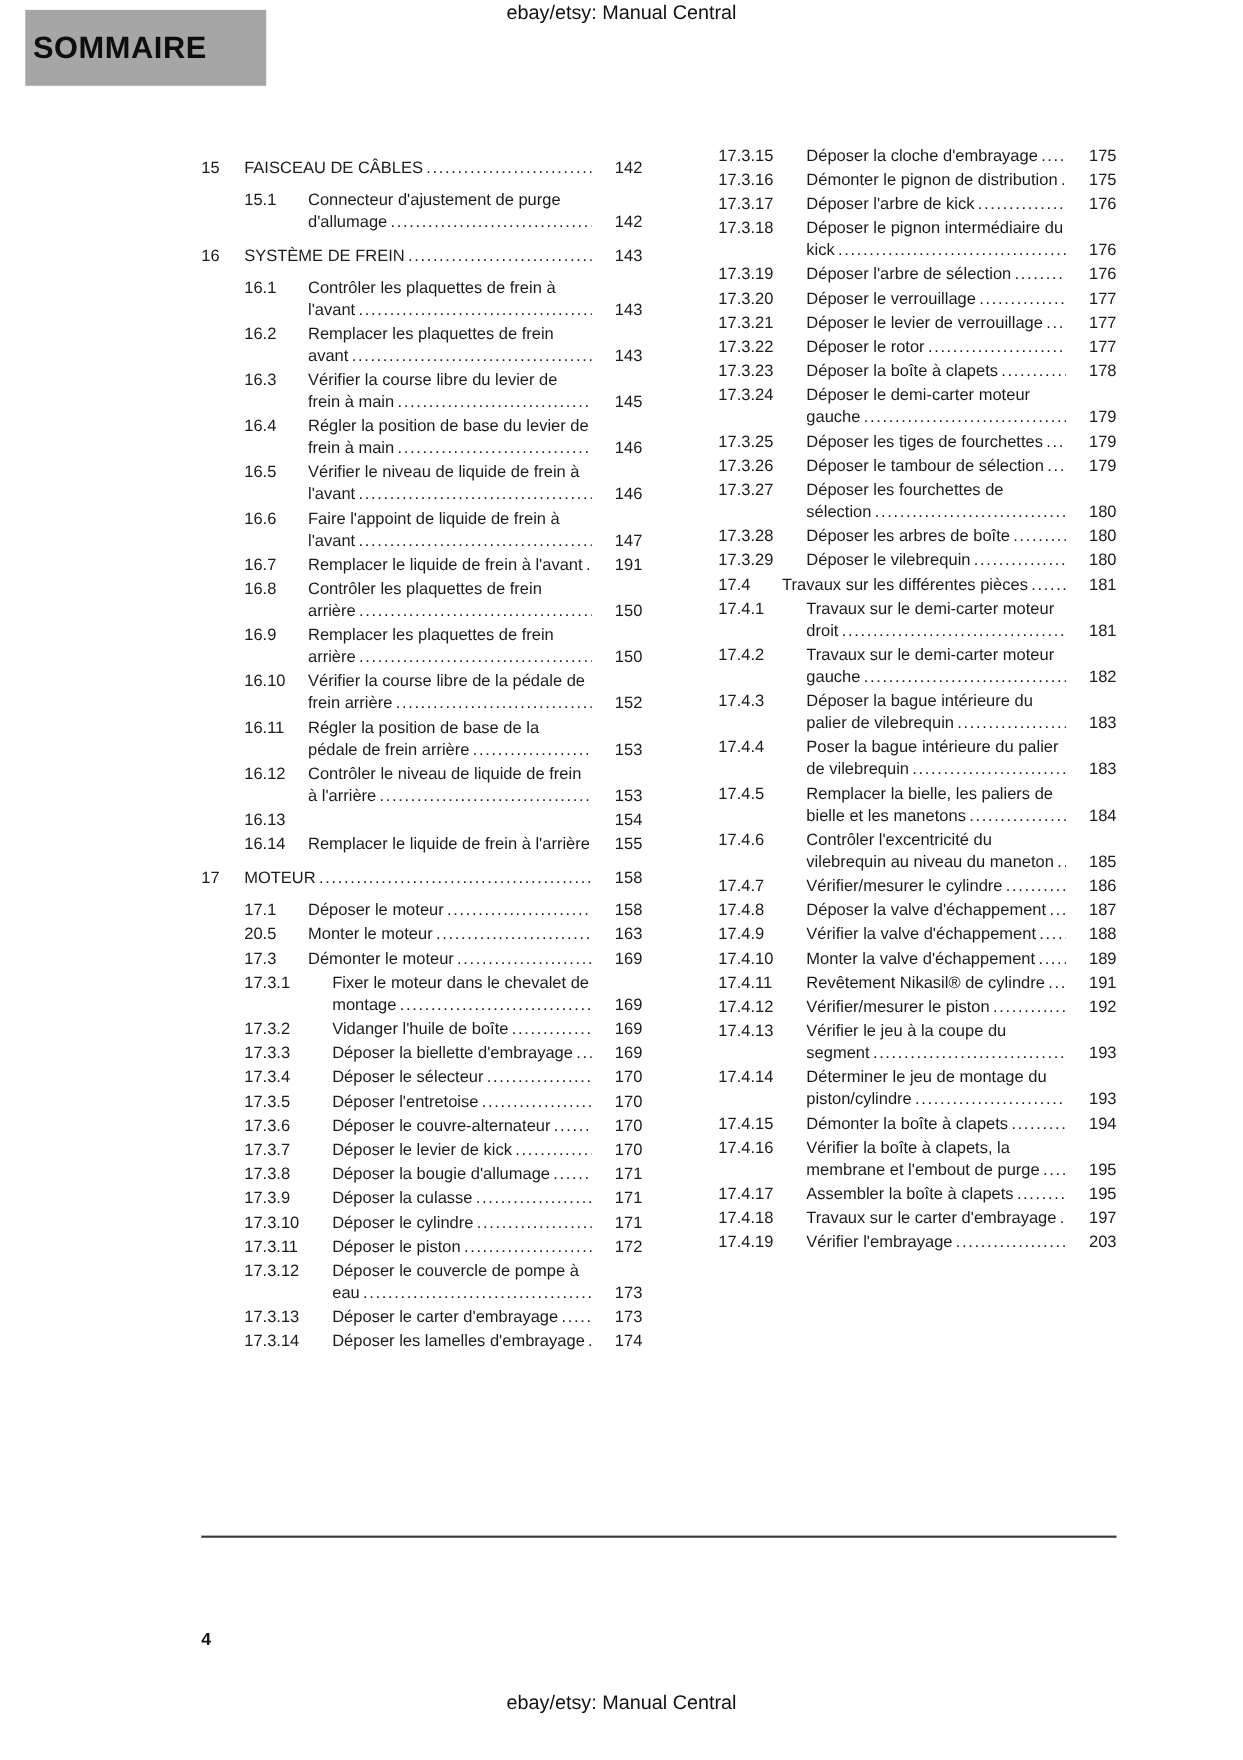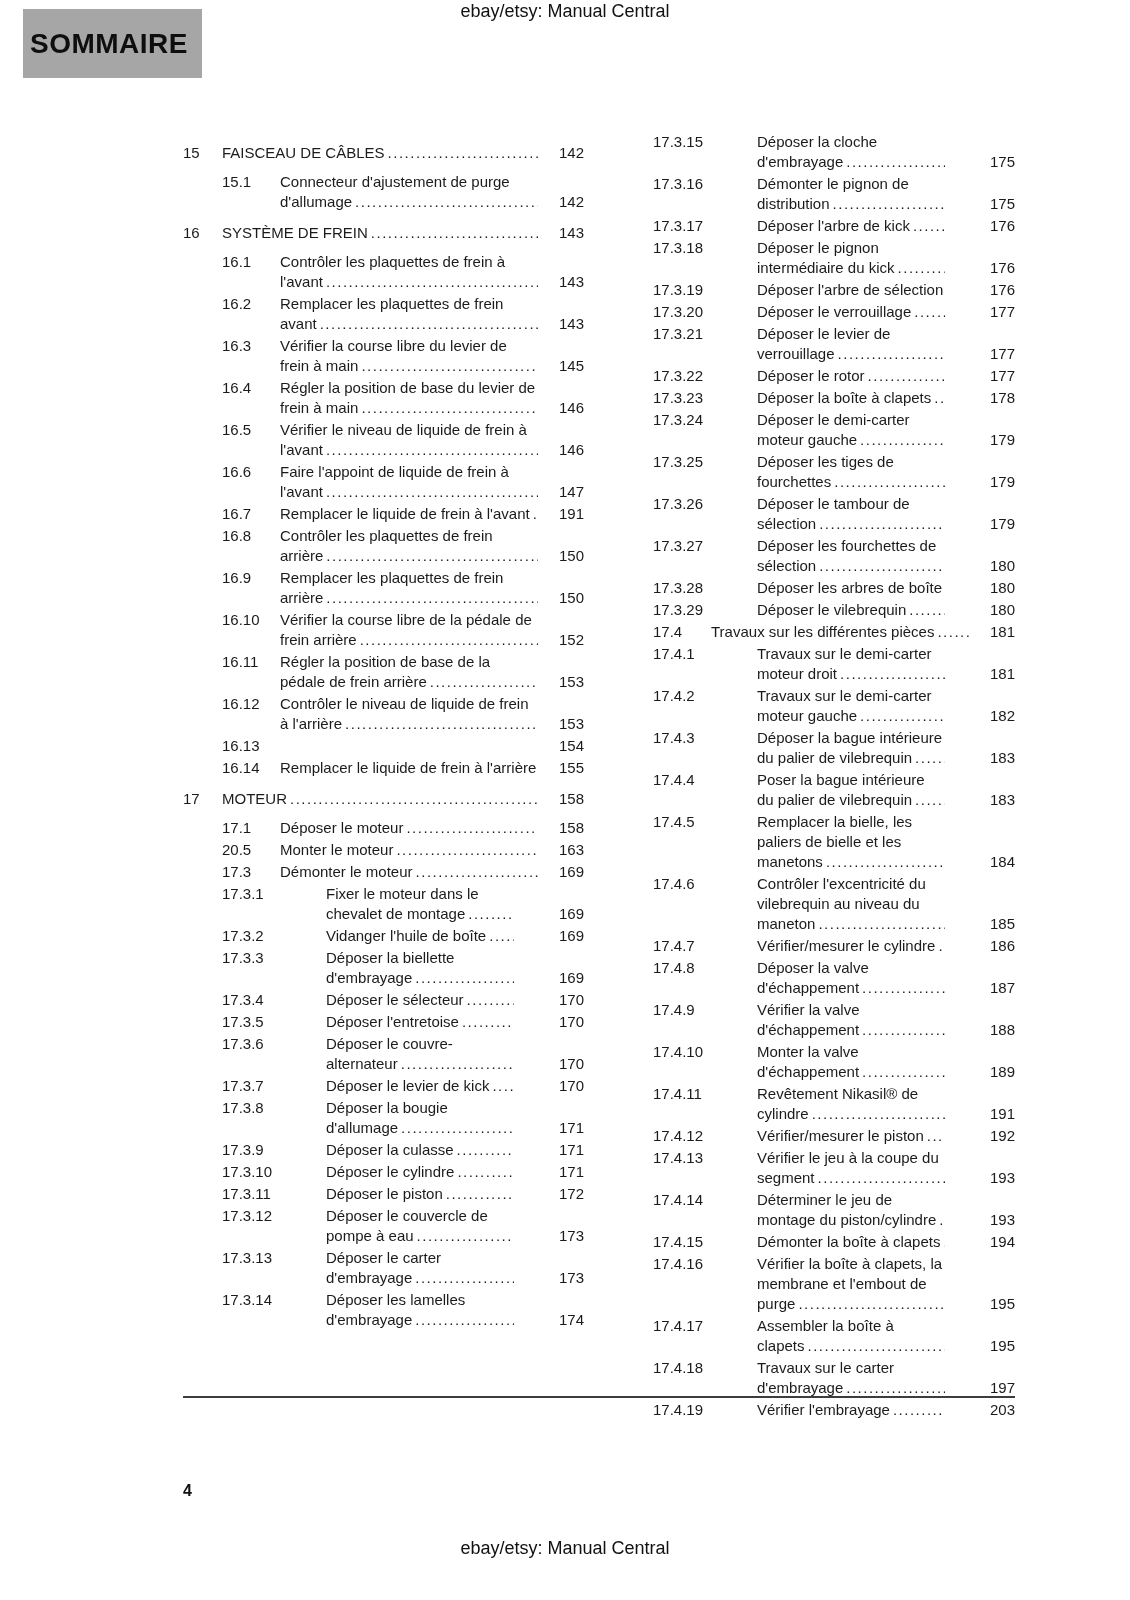--- a/index.html
+++ b/index.html
@@ -8,42 +8,42 @@
     width: 1130px; height: 1600px; position: relative;
     font-family: "Liberation Sans", "DejaVu Sans", sans-serif;
     color: #1b1b1b;
     overflow: hidden;
   }
   .top-watermark {
     position: absolute; top: 1px; left: 0; width: 100%;
     text-align: center; font-size: 18px; color: #111;
   }
   .sommaire-box {
-    position: absolute; top: 9px; left: 23px; width: 179px; height: 69px;
+    position: absolute; top: 9px; left: 23px; width: 219px; height: 69px;
     background: #a6a6a6; display: flex; align-items: center;
   }
   .sommaire-box .label {
     font-size: 28px; font-weight: bold; color: #0e0e0e;
     padding-left: 7px; letter-spacing: 0.5px;
   }
   .toc {
     position: absolute; top: 132px; left: 183px; width: 832px;
     display: flex; gap: 30px;
   }
   .col { width: 401px; }
   .entry {
     display: flex; align-items: flex-start;
     font-size: 15px; line-height: 20px; margin-bottom: 2px;
   }
   .entry .num { flex: 0 0 auto; }
   .entry.lvl1 { margin-top: 11px; margin-bottom: 9px; justify-content: flex-end; }
   .entry.lvl1 .num { width: 39px; }
   .entry.lvl2 { padding-left: 39px; }
   .entry.lvl2 .num { width: 58px; }
-  .entry.lvl3 { padding-left: 39px; gap: 24px; }
+  .entry.lvl3 { padding-left: 39px; }
   .entry.lvl3 .num { width: 80px; }
   .entry .body {
     flex: 1 1 auto; min-width: 0;
     overflow: hidden; position: relative; margin-right: 10px;
   }
   .entry .leader {
     position: absolute; white-space: nowrap;
     padding-left: 3px; letter-spacing: 1.5px; color: #1b1b1b;
   }
   .entry .leader::before {

